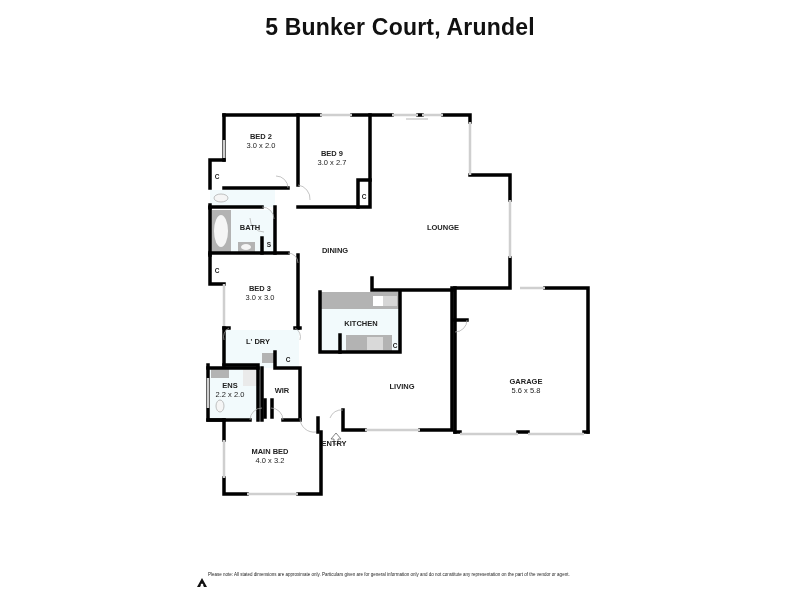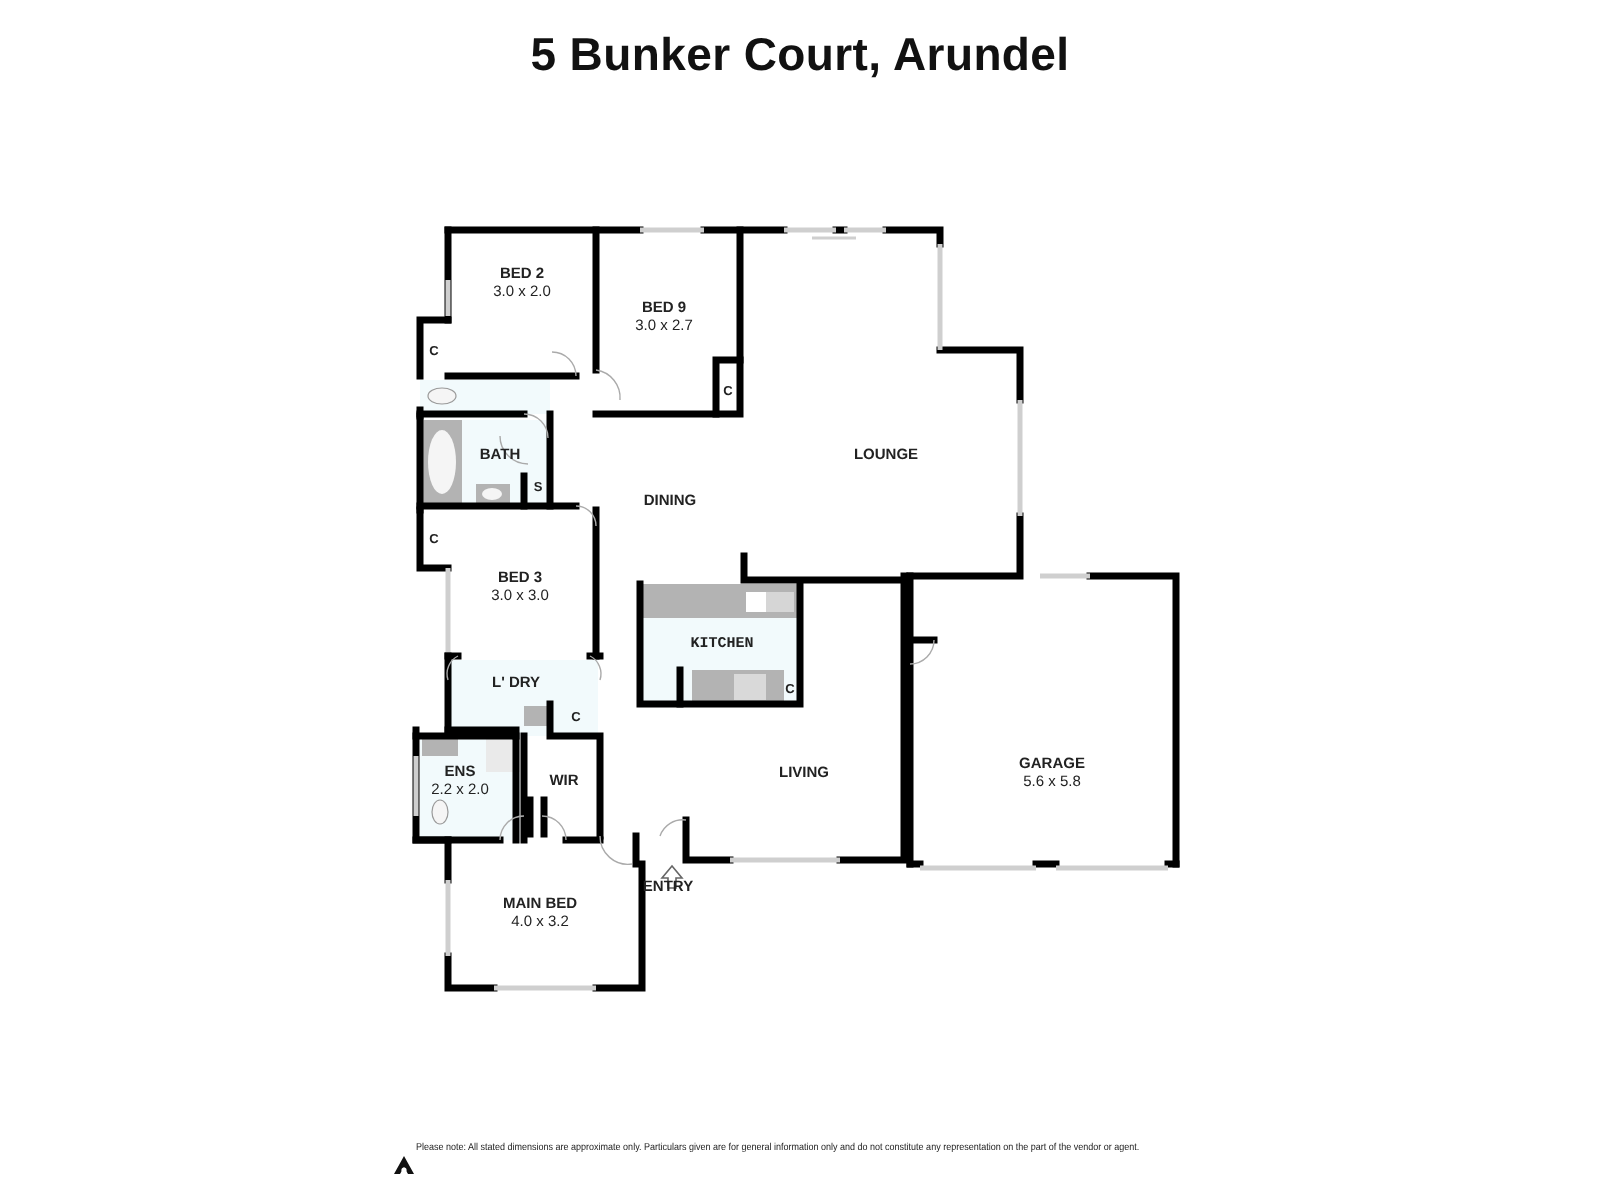--- a/index.html
+++ b/index.html
@@ -151,21 +151,21 @@
   <span>BED 9</span>
   <span class="dim">3.0 x 2.7</span>
 </div>
 <div class="room-label" style="left:443px;top:227px;text-align:right;">LOUNGE</div>
 <div class="room-label" style="left:250px;top:227px;">BATH</div>
 <div class="room-label" style="left:335px;top:250px;">DINING</div>
 <div class="room-label" style="left:260px;top:293px;">
   <span>BED 3</span>
   <span class="dim">3.0 x 3.0</span>
 </div>
-<div class="room-label" style="left:361px;top:323px;font-family:Liberation Mono, monospace;">KITCHEN</div>
+<div class="room-label" style="left:361px;top:323px;">KITCHEN</div>
 <div class="room-label" style="left:258px;top:341px;text-align:right;">L' DRY</div>
 <div class="room-label" style="left:230px;top:390px;">
   <span>ENS</span>
   <span class="dim">2.2 x 2.0</span>
 </div>
 <div class="room-label" style="left:282px;top:390px;">WIR</div>
 <div class="room-label" style="left:402px;top:386px;">LIVING</div>
 <div class="room-label" style="left:526px;top:360px;margin-top:26px;">
   <span>GARAGE</span>
   <span class="dim">5.6 x 5.8</span>

